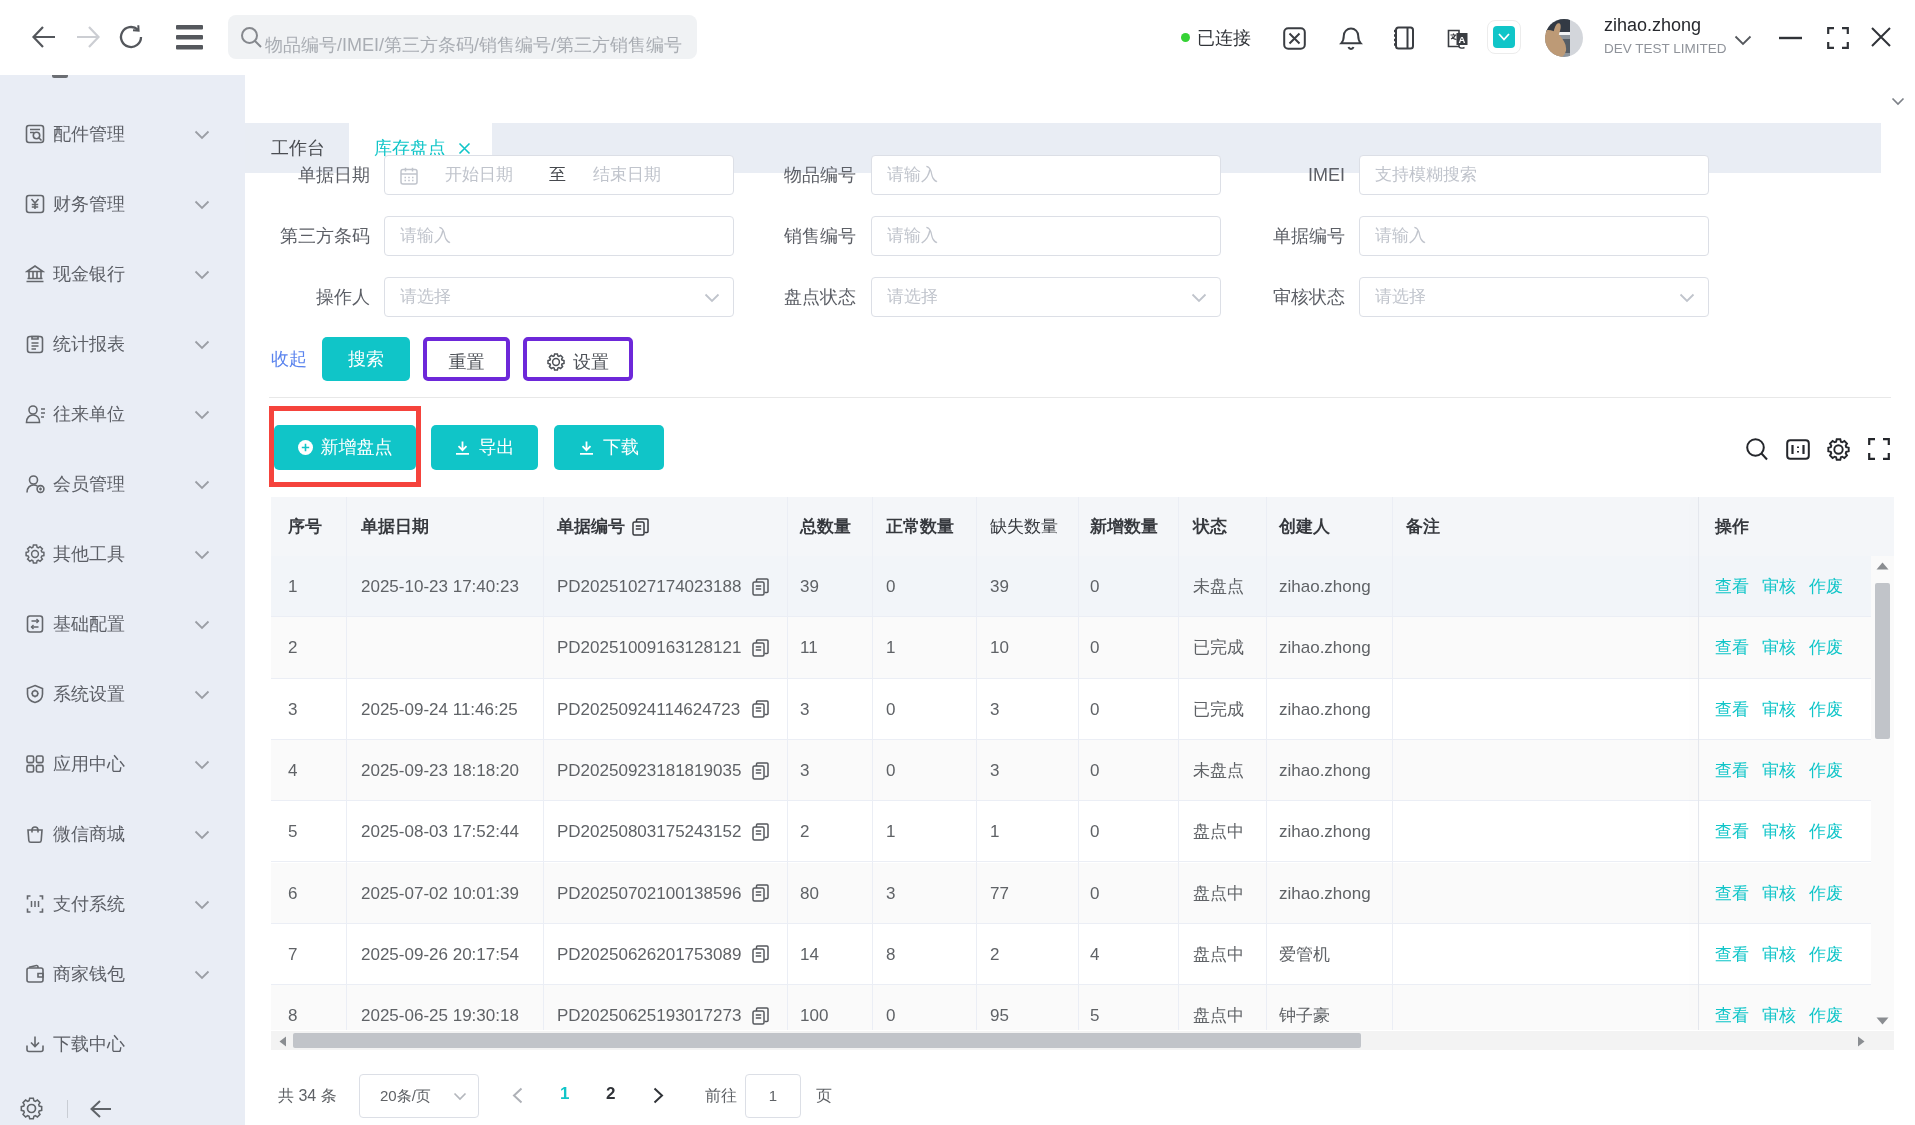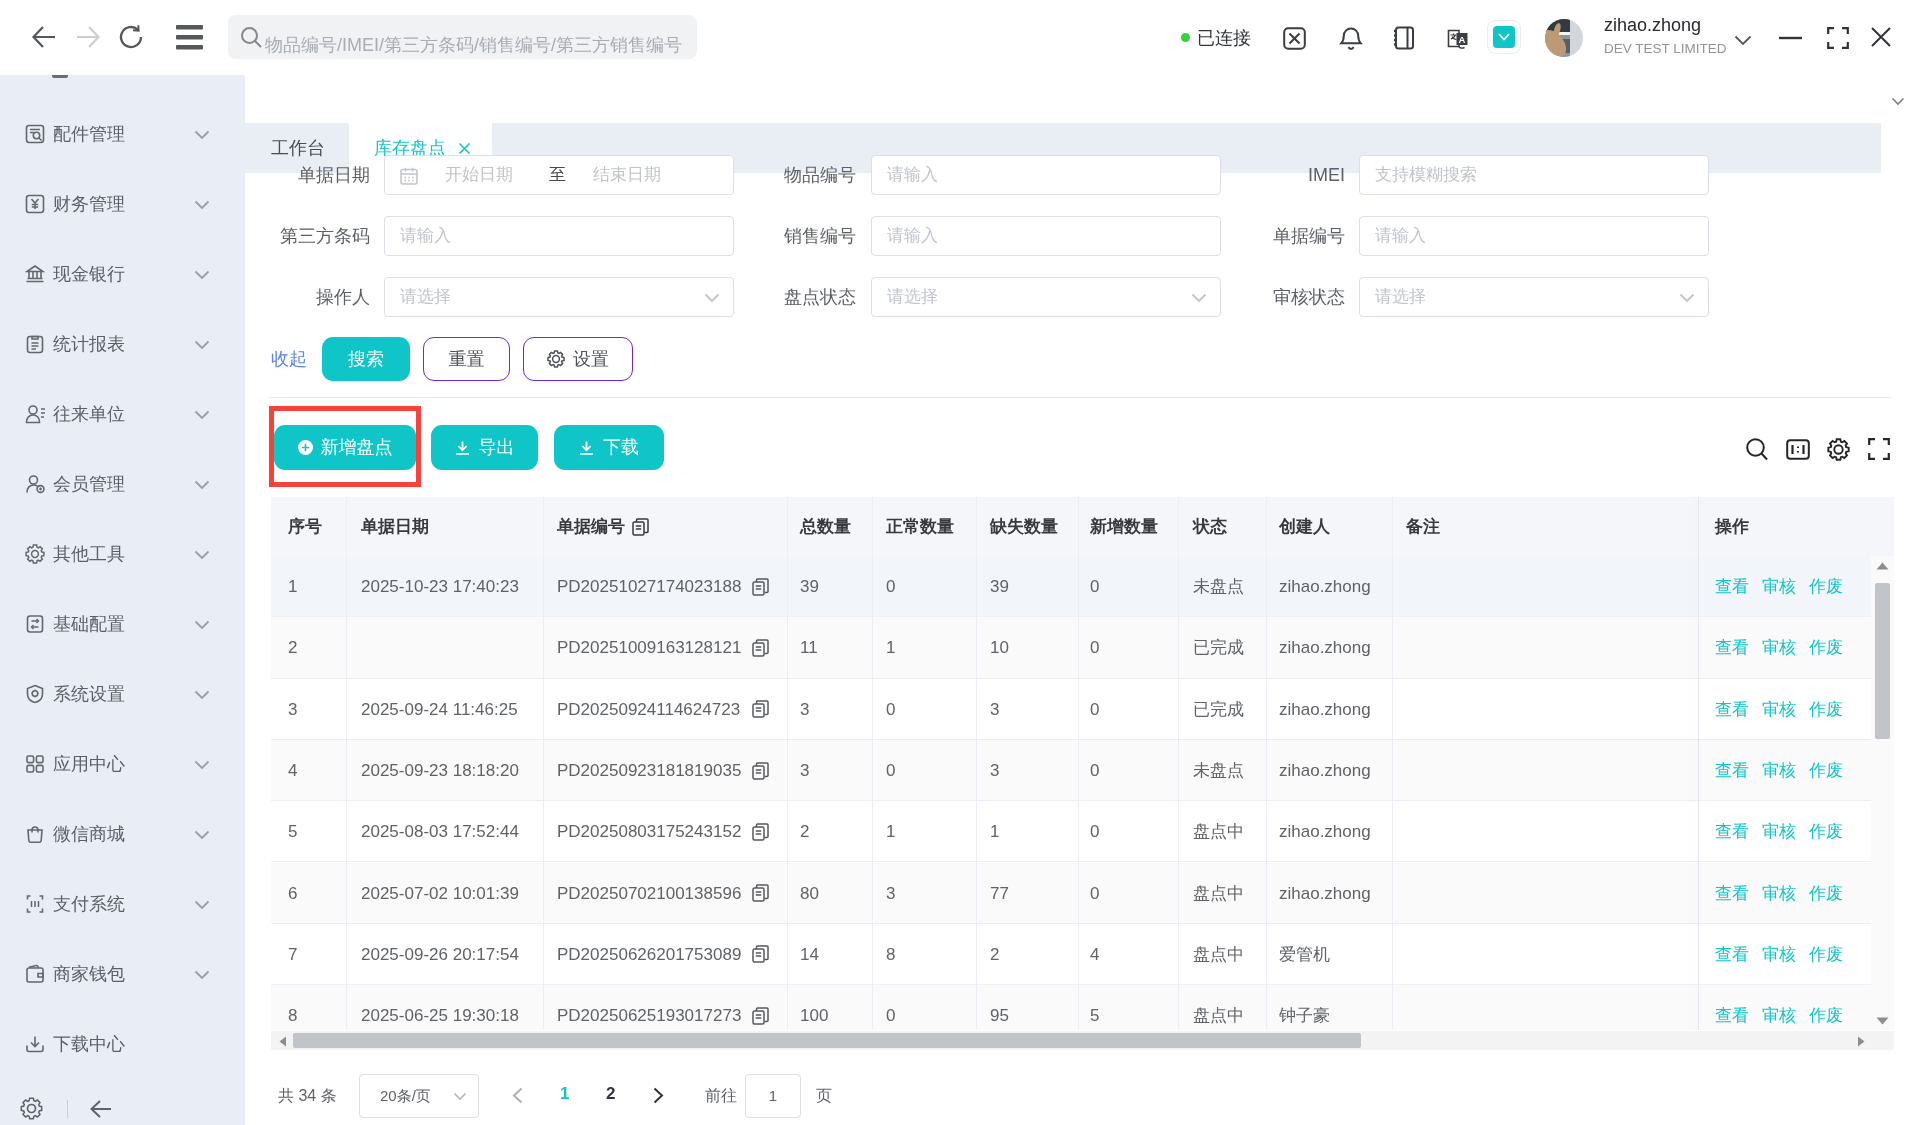--- a/index.html
+++ b/index.html
@@ -26,23 +26,23 @@
   .tab-inactive { position:absolute; left:26px; top:0; height:50px; line-height:50px; font-size:18px; color:#4a4d52; }
   .tab-active { position:absolute; left:104px; top:0; width:143px; height:50px; background:#fff; }
   .tab-active .t { position:absolute; left:25px; top:0; line-height:50px; font-size:18px; color:#10c5c8; }
 
   
   .flabel { position:absolute; font-size:18px; color:#5c5f66; line-height:40px; text-align:right; }
   .finput { position:absolute; width:350px; height:40px; border:1px solid #dcdfe6; border-radius:4px; background:#fff; }
   .ph17 { position:absolute; font-size:17px; color:#c0c4cc; line-height:38px; }
 
   
-  .btn { position:absolute; height:44px; border-radius:11px; font-size:18px; text-align:center; }
+  .btn { position:absolute; height:44px; border-radius:5px; font-size:18px; text-align:center; }
   .btn-teal { background:#10c5c8; color:#fff; }
-  .btn-plain { background:#fff; border:1px solid #6d28d9; color:#4d5157; }
+  .btn-plain { background:#fff; border:4px solid #6d28d9; color:#4d5157; }
 </style>
 </head>
 <body>
 
 <div id="sidebar">
 
   <div class="abs" style="left:52px;top:0px;width:16px;height:3px;background:#6b6e73;border-radius:0 0 2px 2px"></div>
 
   <div class="mitem" style="top:39px">
     <svg class="mico" width="20" height="20" viewBox="0 0 20 20" fill="none" stroke="#64676c" stroke-width="1.6">
@@ -404,21 +404,21 @@
     </svg>
 </div>
 
 <div id="table" style="position:absolute;left:271px;top:497px;width:1623px;height:533px;overflow:hidden">
 <div style="position:absolute;left:0;top:0;width:1623px;height:59px;background:#f4f6f9"></div>
 <span style="position:absolute;left:17px;top:0;height:59px;line-height:59px;font-size:17px;font-weight:bold;color:#36393e">序号</span>
 <span style="position:absolute;left:90px;top:0;height:59px;line-height:59px;font-size:17px;font-weight:bold;color:#36393e">单据日期</span>
 <span style="position:absolute;left:286px;top:0;height:59px;line-height:59px;font-size:17px;font-weight:bold;color:#36393e">单据编号</span>
 <span style="position:absolute;left:529px;top:0;height:59px;line-height:59px;font-size:17px;font-weight:bold;color:#36393e">总数量</span>
 <span style="position:absolute;left:615px;top:0;height:59px;line-height:59px;font-size:17px;font-weight:bold;color:#36393e">正常数量</span>
-<span style="position:absolute;left:719px;top:0;height:59px;line-height:59px;font-size:17px;font-weight:bold;color:#36393e">缺失数量</span>
+<span style="position:absolute;left:719px;top:0;height:59px;line-height:59px;font-size:17px;font-weight:normal;color:#36393e">缺失数量</span>
 <span style="position:absolute;left:819px;top:0;height:59px;line-height:59px;font-size:17px;font-weight:bold;color:#36393e">新增数量</span>
 <span style="position:absolute;left:922px;top:0;height:59px;line-height:59px;font-size:17px;font-weight:bold;color:#36393e">状态</span>
 <span style="position:absolute;left:1008px;top:0;height:59px;line-height:59px;font-size:17px;font-weight:bold;color:#36393e">创建人</span>
 <span style="position:absolute;left:1135px;top:0;height:59px;line-height:59px;font-size:17px;font-weight:bold;color:#36393e">备注</span>
 <span style="position:absolute;left:1444px;top:0;height:59px;line-height:59px;font-size:17px;font-weight:bold;color:#36393e">操作</span>
 <svg style="position:absolute;left:361px;top:21px" width="17" height="18" viewBox="0 0 17 18" fill="none" stroke="#36393e" stroke-width="1.5">
       <rect x="1" y="4" width="11" height="13" rx="1.5"></rect>
       <path d="M4.5 4 V2 a1 1 0 0 1 1 -1 H15 a1 1 0 0 1 1 1 V13.5 a1 1 0 0 1 -1 1 h-2.5"></path>
       <path d="M3.8 8 H9.2 M3.8 11 H9.2" stroke-width="1.3"></path>
     </svg>

